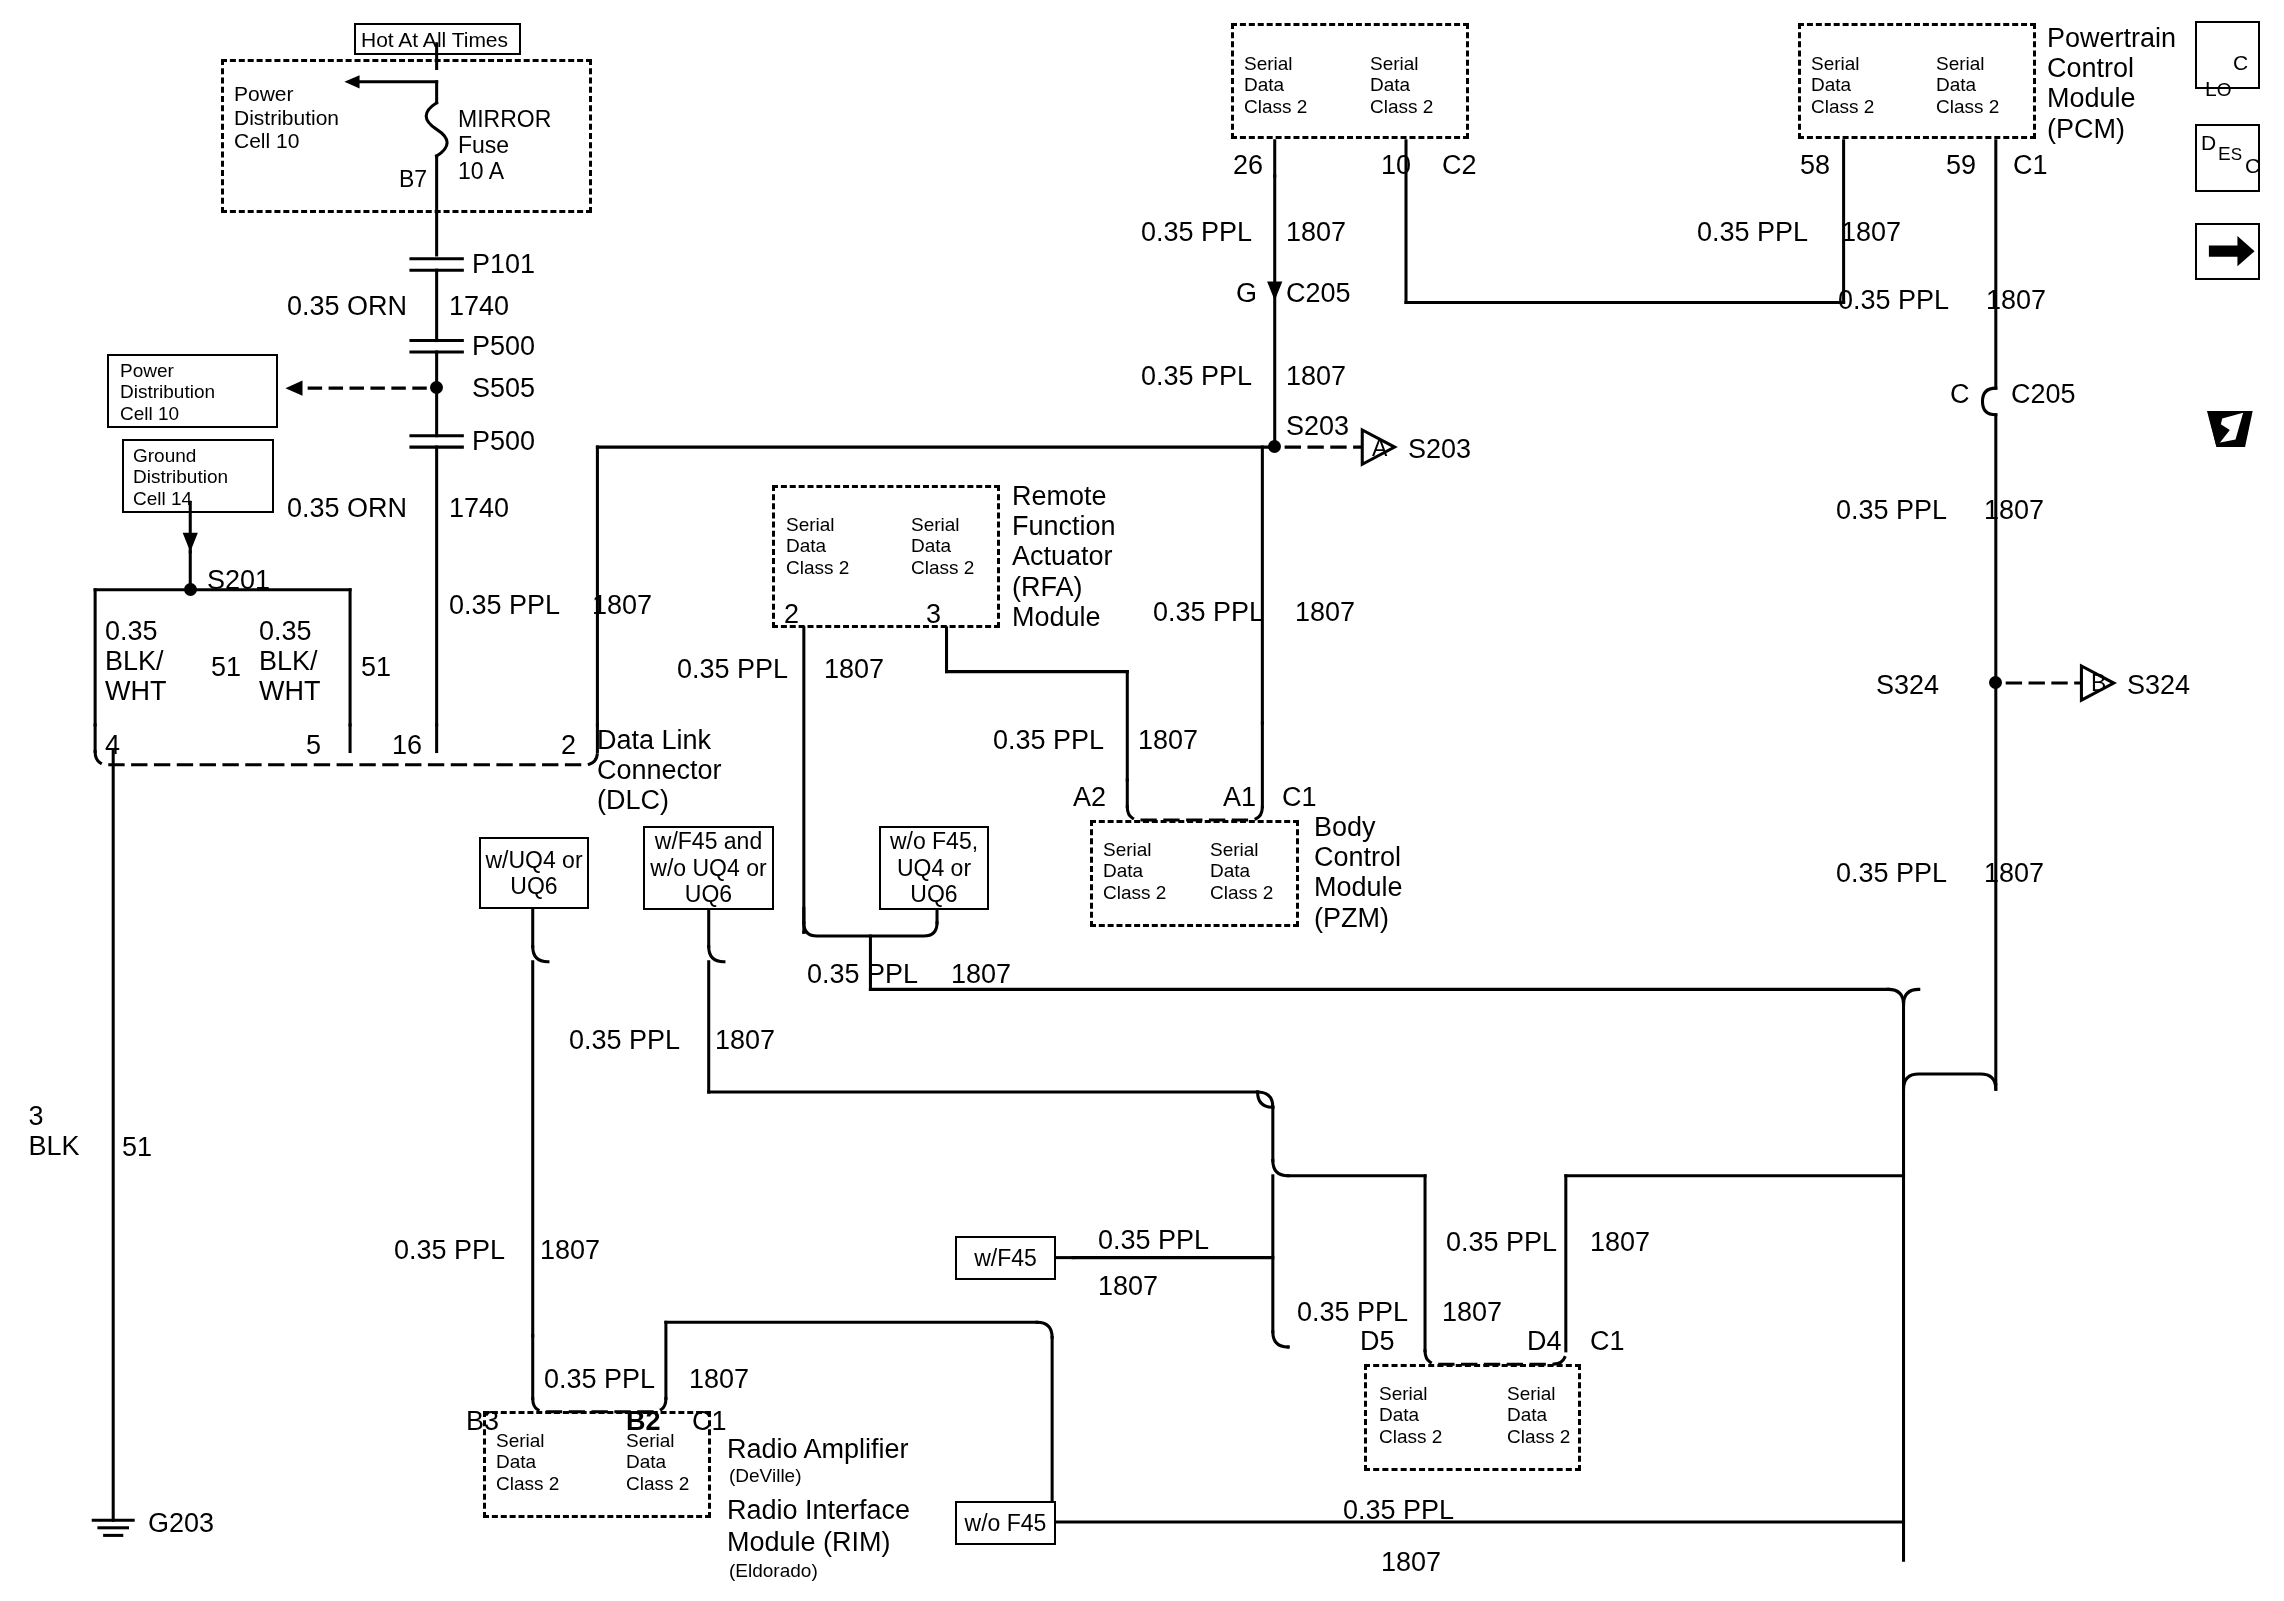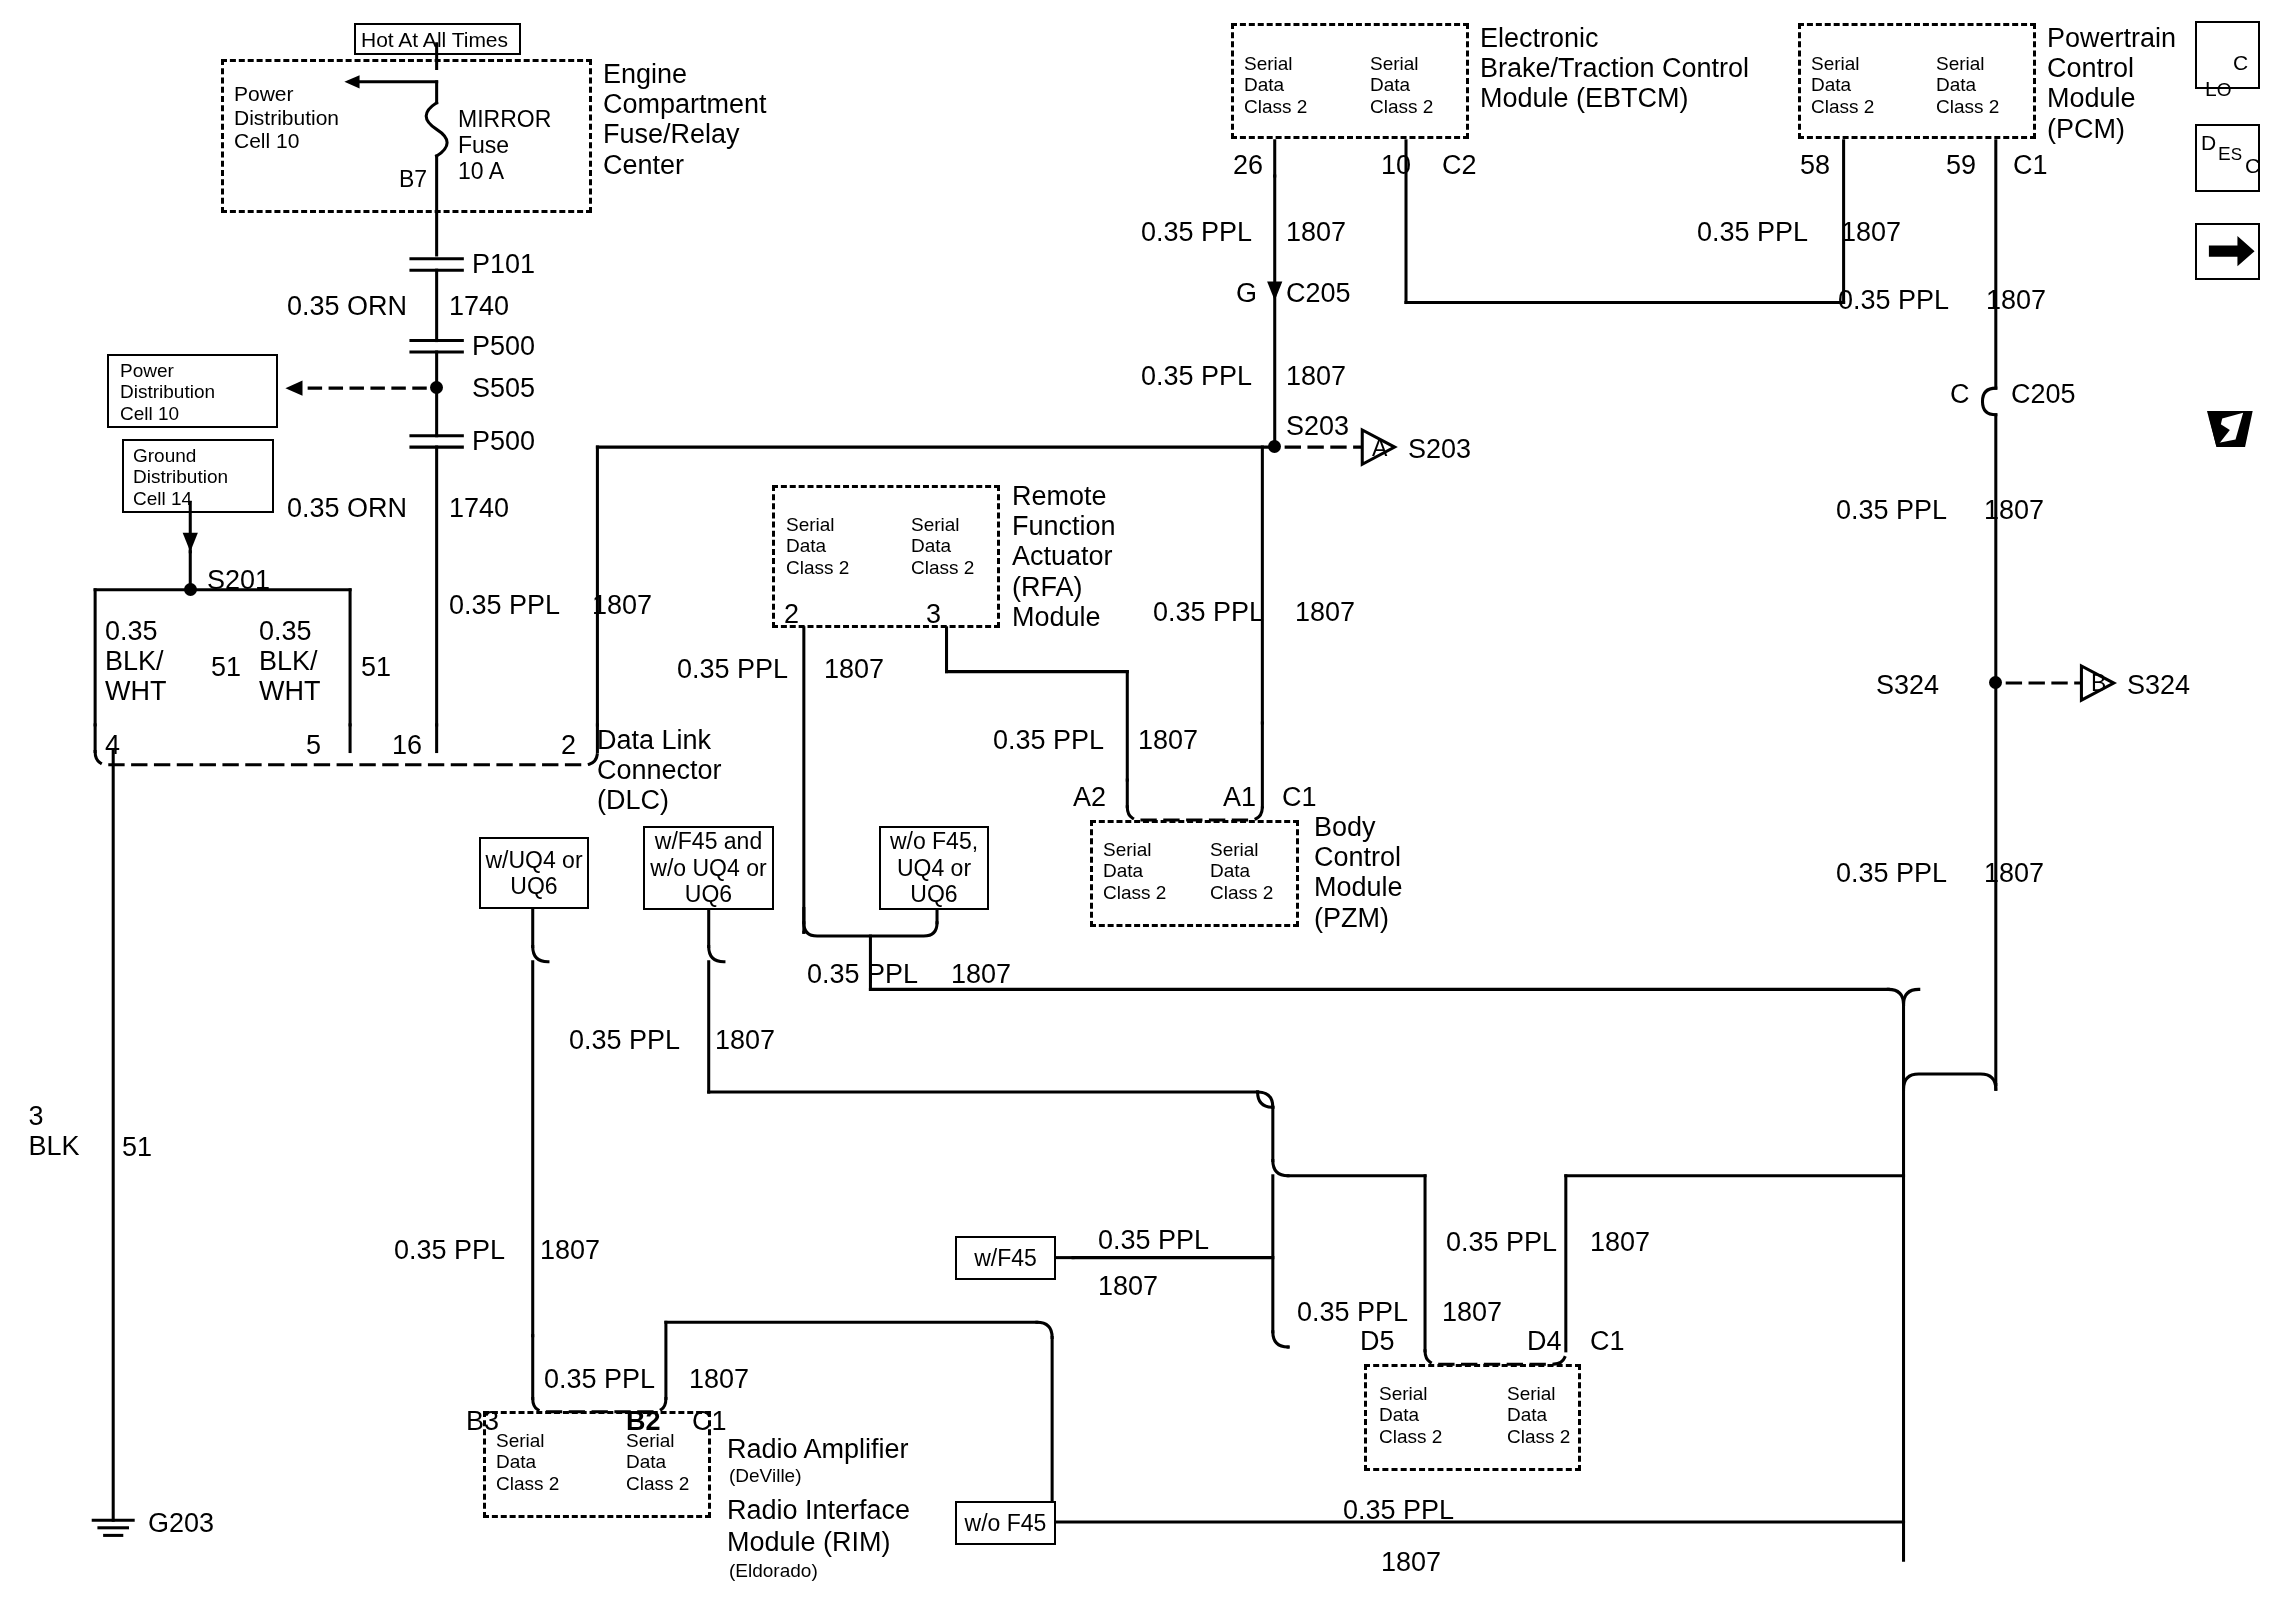--- a/index.html
+++ b/index.html
@@ -213,24 +213,20 @@
     </g>
   </svg>
 
   <div class="box" style="left:354px; top:23px; width:167px; height:32px;"></div>
   <div class="lbl t22" style="left:361px; top:27.6px;">Hot At All Times</div>
 
   <div class="dashbox" style="left:221px; top:59px; width:371px; height:154px;"></div>
   <div class="lbl t22" style="left:234px; top:82px;">Power
 Distribution
 Cell 10</div>
-  <div class="lbl t28" style="left:603px; top:59px;">Engine
-Compartment
-Fuse/Relay
-Center</div>
   <div class="lbl t24" style="left:458px; top:107px;">MIRROR
 Fuse
 10 A</div>
   <div class="lbl t24" style="left:399px; top:167px;">B7</div>
 
   <div class="lbl t28" style="left:472px; top:249px;">P101</div>
   <div class="lbl t28" style="left:472px; top:331px;">P500</div>
   <div class="lbl t28" style="left:472px; top:426px;">P500</div>
   <div class="lbl t28" style="left:472px; top:373px;">S505</div>
   <div class="dot" style="left:430px; top:381px;"></div>
@@ -316,23 +312,20 @@
   <div class="lbl t28" style="left:1153px; top:597px;">0.35 PPL</div>
   <div class="lbl t28" style="left:1295px; top:597px;">1807</div>
 
   <div class="dashbox" style="left:1231px; top:23px; width:238px; height:116px;"></div>
   <div class="lbl t20" style="left:1244px; top:53px;"><span>Serial</span>
 <span>Data</span>
 <span>Class 2</span></div>
   <div class="lbl t20" style="left:1370px; top:53px;"><span>Serial</span>
 <span>Data</span>
 <span>Class 2</span></div>
-  <div class="lbl t28" style="left:1480px; top:23px;">Electronic
-Brake/Traction Control
-Module (EBTCM)</div>
   <div class="lbl t28" style="left:1233px; top:150px;">26</div>
   <div class="lbl t28" style="left:1381px; top:150px;">10</div>
   <div class="lbl t28" style="left:1442px; top:150px;">C2</div>
 
   <div class="lbl t28" style="left:1141px; top:217px;">0.35 PPL</div>
   <div class="lbl t28" style="left:1286px; top:217px;">1807</div>
   <div class="lbl t28" style="left:1236px; top:278px;">G</div>
   <div class="lbl t28" style="left:1286px; top:278px;">C205</div>
   <div class="lbl t28" style="left:1141px; top:361px;">0.35 PPL</div>
   <div class="lbl t28" style="left:1286px; top:361px;">1807</div>

